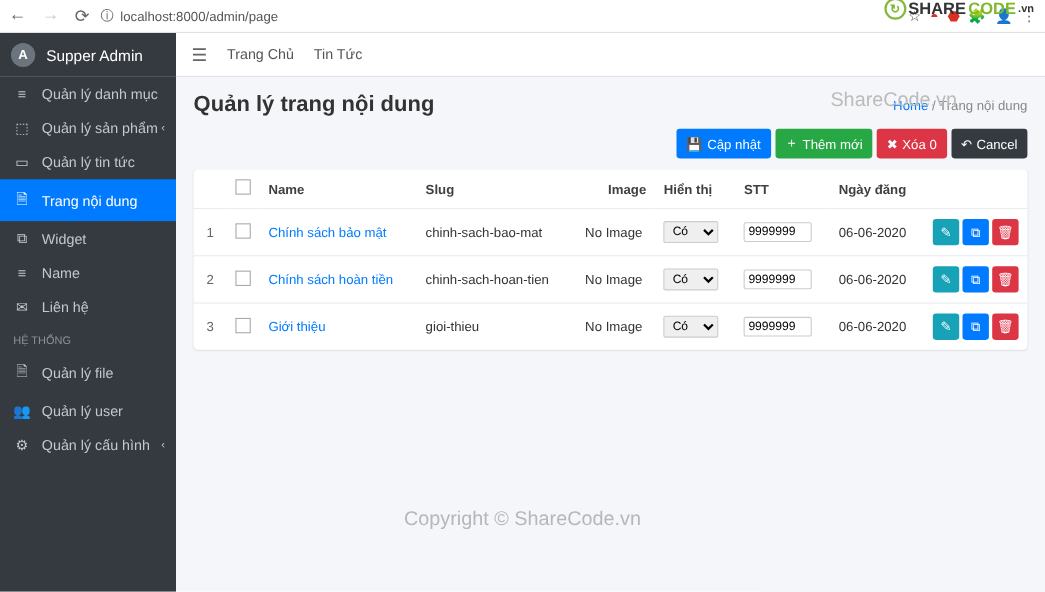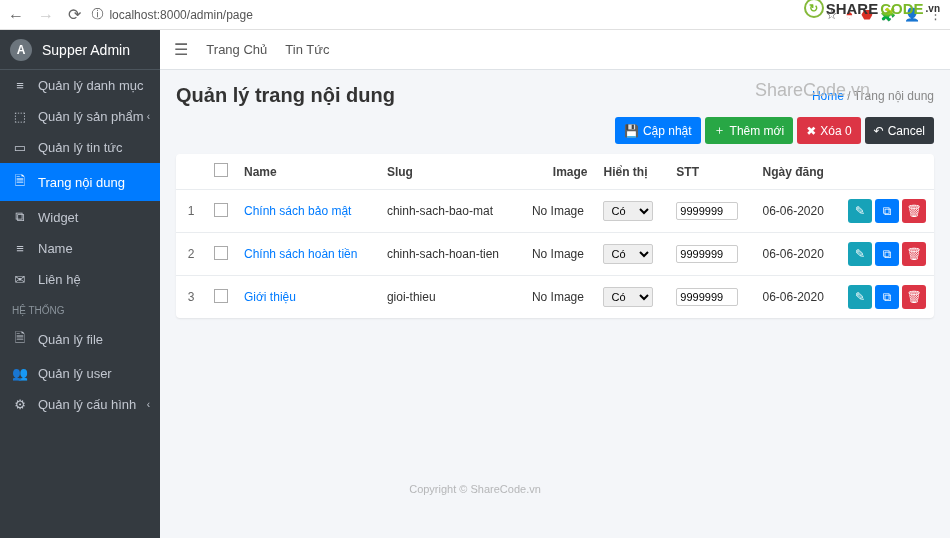--- a/index.html
+++ b/index.html
@@ -24,21 +24,21 @@
 .topbar .right{display:flex;align-items:center;gap:12px;color:#666}
 .topbar .badge{background:#dc3545;color:#fff;border-radius:3px;font-size:9px;padding:0 3px;position:relative;top:-6px;left:-8px}
 .topbar .flag{width:18px;height:12px;background:#da251d;display:inline-block;position:relative}
 .topbar .flag::after{content:"★";color:#ff0;font-size:8px;position:absolute;left:5px;top:0}
 .content-head{display:flex;align-items:center;padding:14px 16px 6px}
 .content-head h1{font-size:20px;font-weight:700;color:#333}
 .content-head .spacer{flex:1}
 .breadcrumb{font-size:12px;color:#888}
 .breadcrumb a{color:#007bff;text-decoration:none}
 .watermark1{position:absolute;top:80px;right:80px;color:#bbb;font-size:18px}
-.watermark-center{position:absolute;left:50%;top:489px;transform:translate(-50%,-50%);color:rgba(120,120,120,.5);font-size:11px;z-index:5}
+.watermark-center{position:absolute;left:50%;top:472px;transform:translate(-50%,-50%);color:rgba(120,120,120,.5);font-size:18px;z-index:5}
 .actions{display:flex;gap:4px;justify-content:flex-end;padding:4px 16px 10px}
 .btn{border:none;color:#fff;font-size:12px;padding:5px 9px;border-radius:3px;cursor:pointer;display:inline-flex;align-items:center;gap:4px}
 .btn-primary{background:#007bff}
 .btn-success{background:#28a745}
 .btn-danger{background:#dc3545}
 .btn-dark{background:#343a40}
 .card{background:#fff;margin:0 16px;border-radius:4px;box-shadow:0 1px 2px rgba(0,0,0,.08)}
 table{width:100%;border-collapse:collapse}
 th,td{text-align:left;padding:9px 8px;font-size:12px;border-top:1px solid #e9ecef;vertical-align:middle}
 thead th{font-weight:600;color:#404040;border-top:none}

